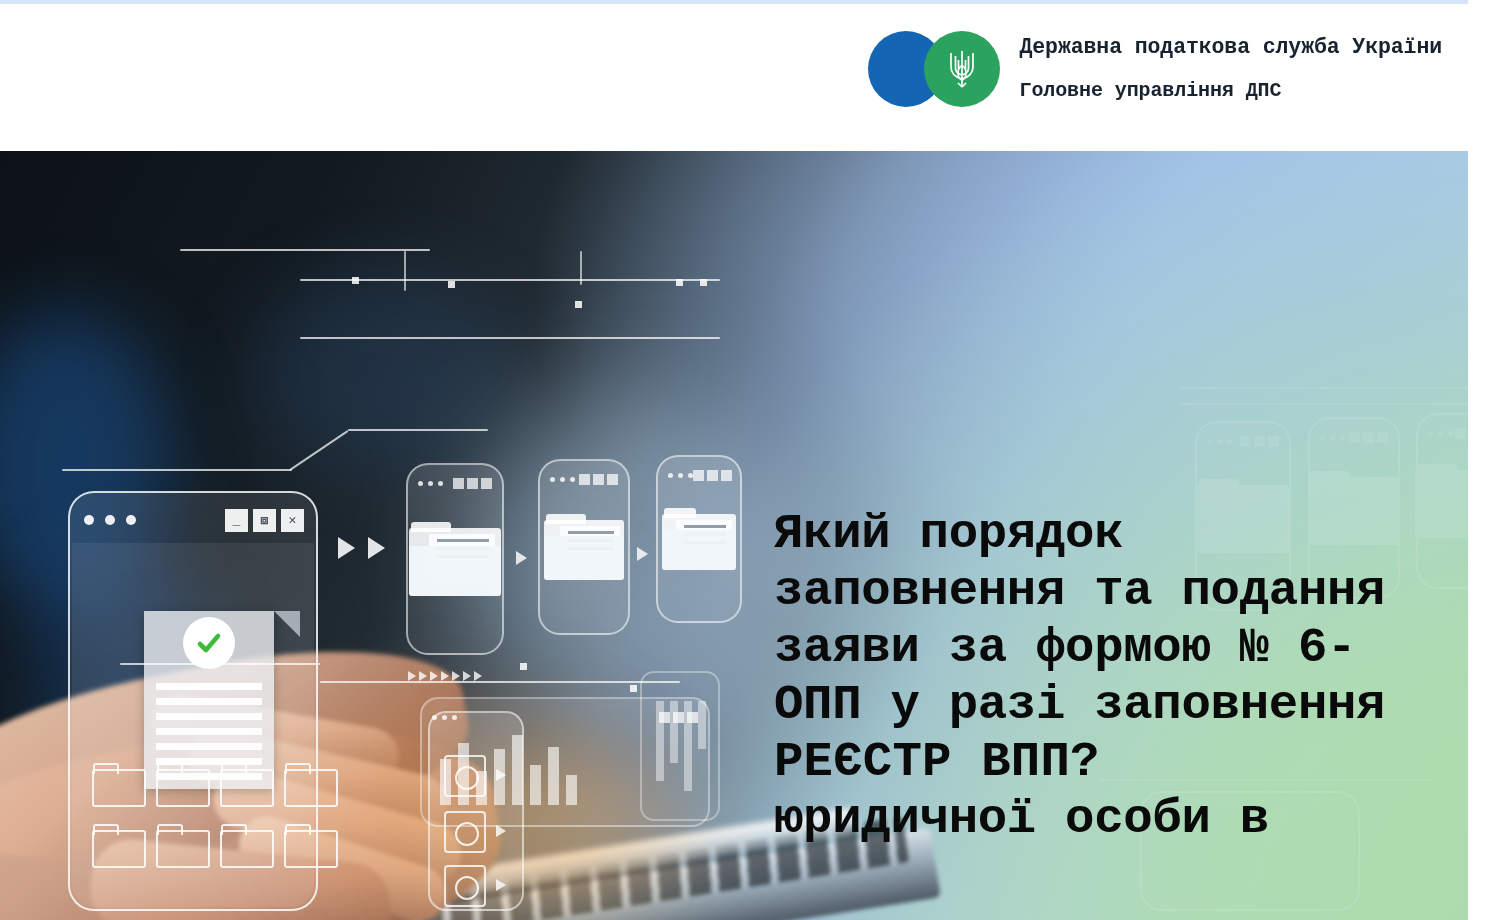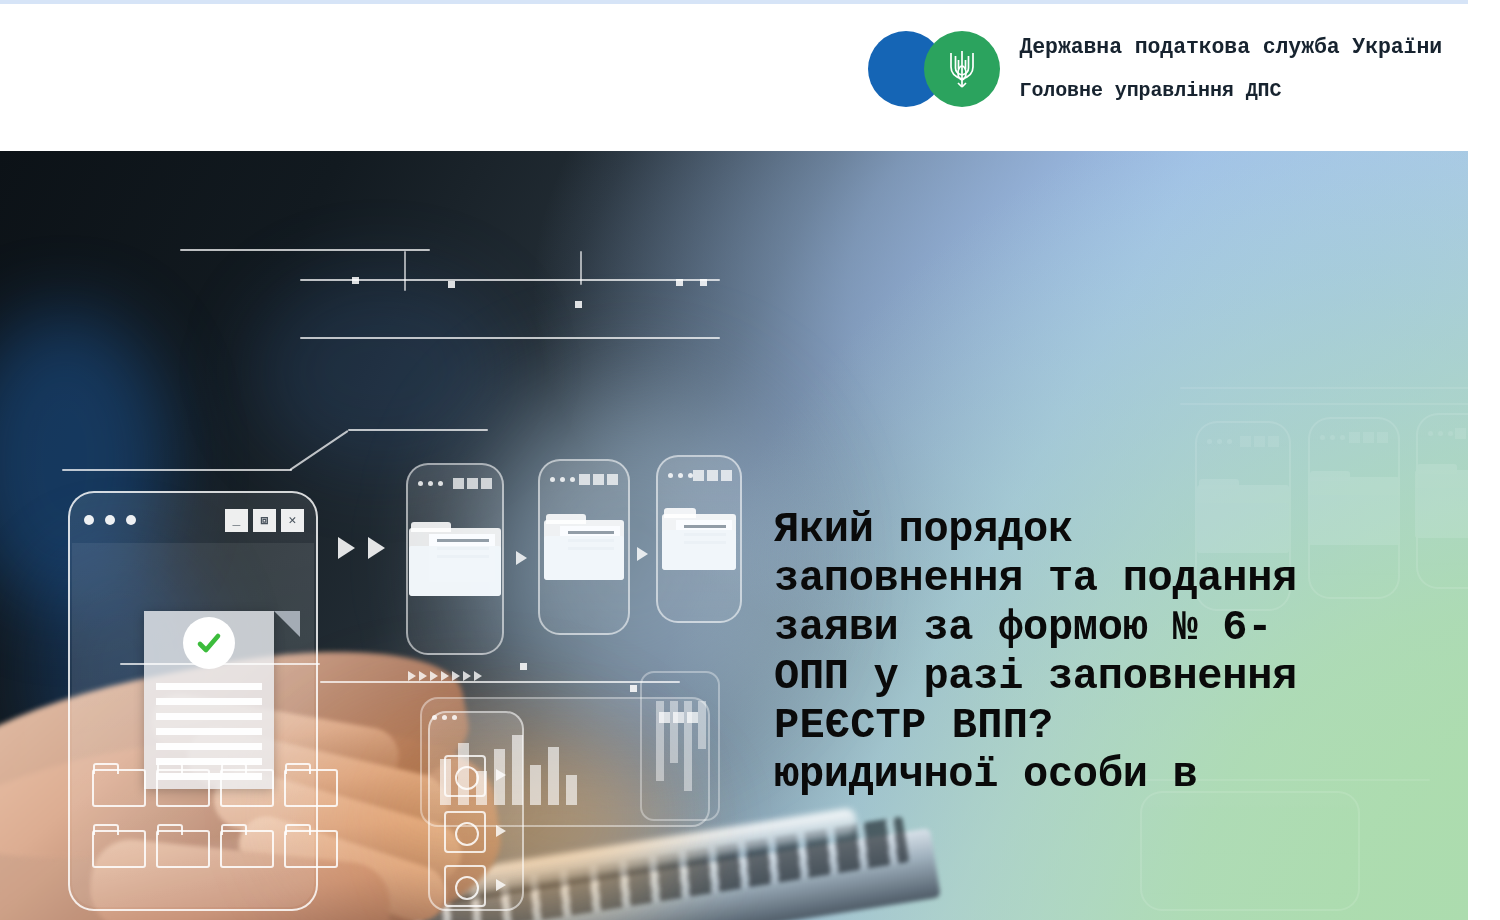--- a/index.html
+++ b/index.html
@@ -342,21 +342,21 @@
   .tall-bars { position: absolute; left: 14px; top: 28px; display: flex; gap: 6px; }
   .tall-bars i { width: 8px; height: 80px; background: rgba(255,255,255,0.45); display: block; }
 
   
   .title-block {
     position: absolute; left: 774px; top: 355px;
     width: 690px;
     color: #0a0a0a;
   }
   .title-line {
-    font-size: 42px;
+    font-size: 49px;
     font-weight: 700;
     line-height: 1.165;
     letter-spacing: -0.3px;
     white-space: nowrap;
   }
   .title-line.strong {
     font-weight: 900;
     letter-spacing: 0.2px;
   }
 </style>

